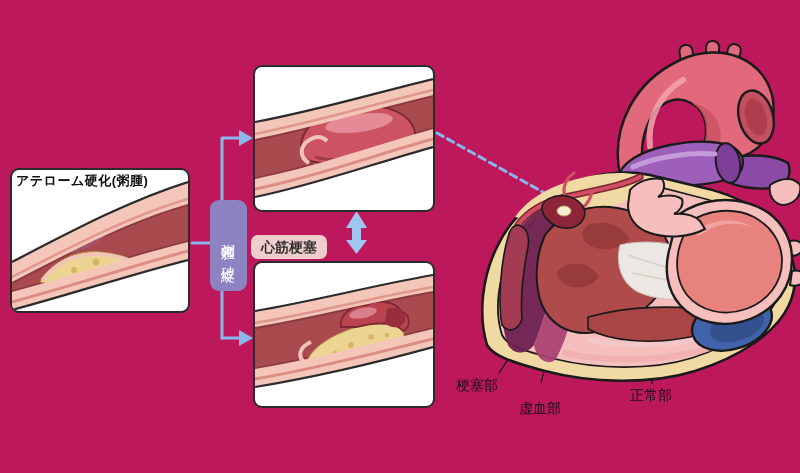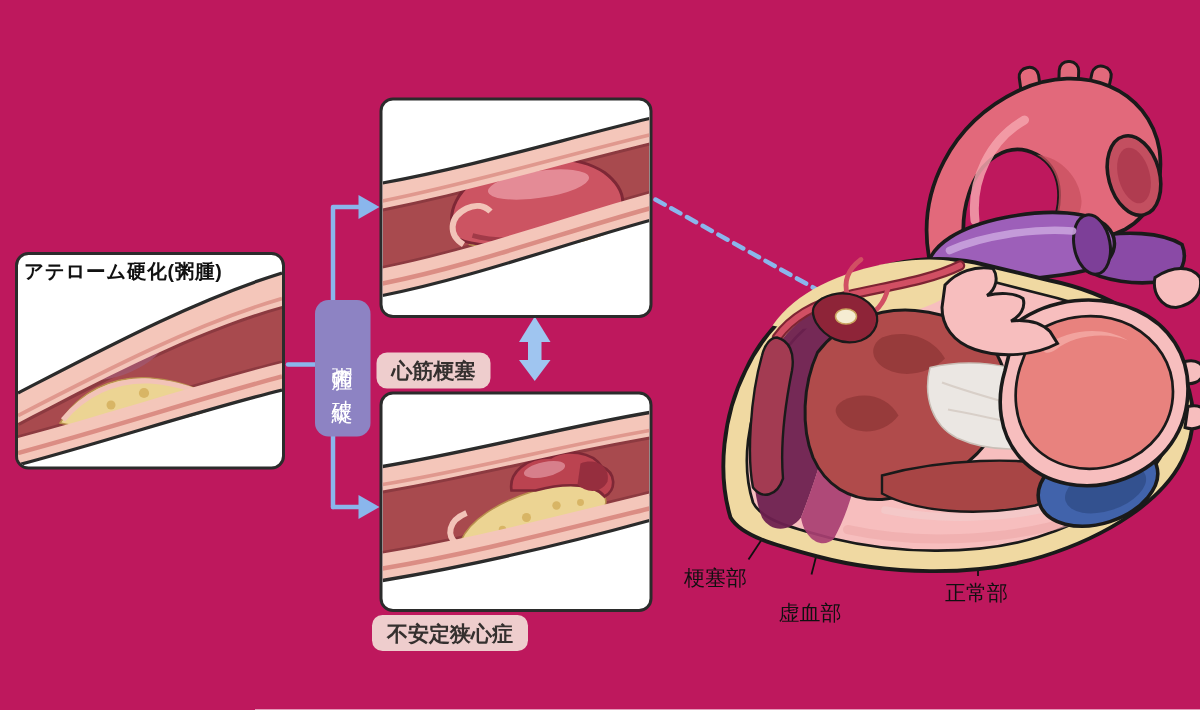--- a/index.html
+++ b/index.html
@@ -140,21 +140,20 @@
       <path d="M 50 100 C 42 94 44 84 56 79" stroke="#f2c3b8" stroke-width="4" fill="none"></path>
 
       <path d="M 0 48 C 60 38 120 22 178 12 L 178 28 C 120 38 60 54 0 64 Z" fill="#f4c6ba"></path>
       <path d="M 0 60 C 60 50 120 34 178 24" stroke="#e0988e" stroke-width="2.5" fill="none"></path>
       <path d="M 0 106 C 60 96 120 80 178 66 L 178 84 C 120 100 60 114 0 124 Z" fill="#f4c6ba"></path>
       <path d="M 0 116 C 60 106 120 90 178 76" stroke="#db8d84" stroke-width="3" fill="none"></path>
       <path d="M 0 48 C 60 38 120 22 178 12" stroke="#2b2b2b" stroke-width="2.2" fill="none"></path>
       <path d="M 0 124 C 60 114 120 100 178 84" stroke="#2b2b2b" stroke-width="2.2" fill="none"></path>
     </svg>
   </div>
-  <span class="badge" style="left:248px;top:410px;">不安定狭心症</span>
 
   <svg class="abs" style="left:470px;top:15px;" width="330" height="370" viewBox="0 0 330 370">
 
     <g>
       <rect x="210" y="30" width="13" height="20" rx="6" fill="#e2697b" stroke="#1a1a1a" stroke-width="2" transform="rotate(-8 216 40)"></rect>
       <rect x="236" y="26" width="13" height="20" rx="6" fill="#e2697b" stroke="#1a1a1a" stroke-width="2" transform="rotate(2 242 36)"></rect>
       <rect x="257" y="29" width="13" height="20" rx="6" fill="#e2697b" stroke="#1a1a1a" stroke-width="2" transform="rotate(12 263 39)"></rect>
       <path d="M 150 160 C 140 112 165 66 210 45 C 252 26 296 44 303 85 C 306 108 298 128 280 138 C 262 147 242 146 230 141 C 240 118 238 97 221 88 C 202 78 183 92 176 114 C 170 132 172 150 176 162 Z" fill="#e2697b" stroke="#1a1a1a" stroke-width="2.5" stroke-linejoin="round"></path>
       <path d="M 230 141 C 240 118 238 97 221 88 C 238 90 250 104 251 119 C 251 130 243 138 230 141 Z" fill="#c8505f" opacity="0.75"></path>
       <path d="M 180 132 C 177 105 190 78 213 65" stroke="#f4a3ad" stroke-width="6" fill="none" stroke-linecap="round" opacity="0.85"></path>

